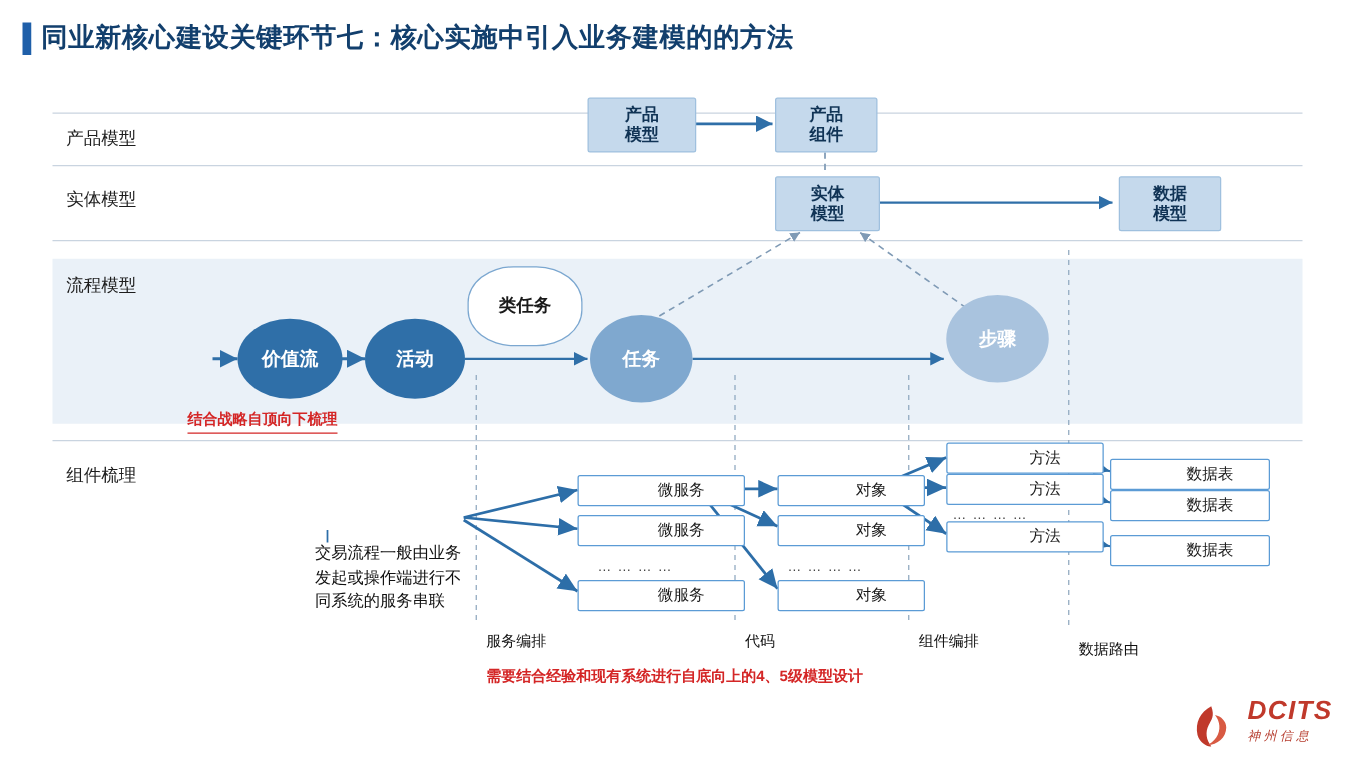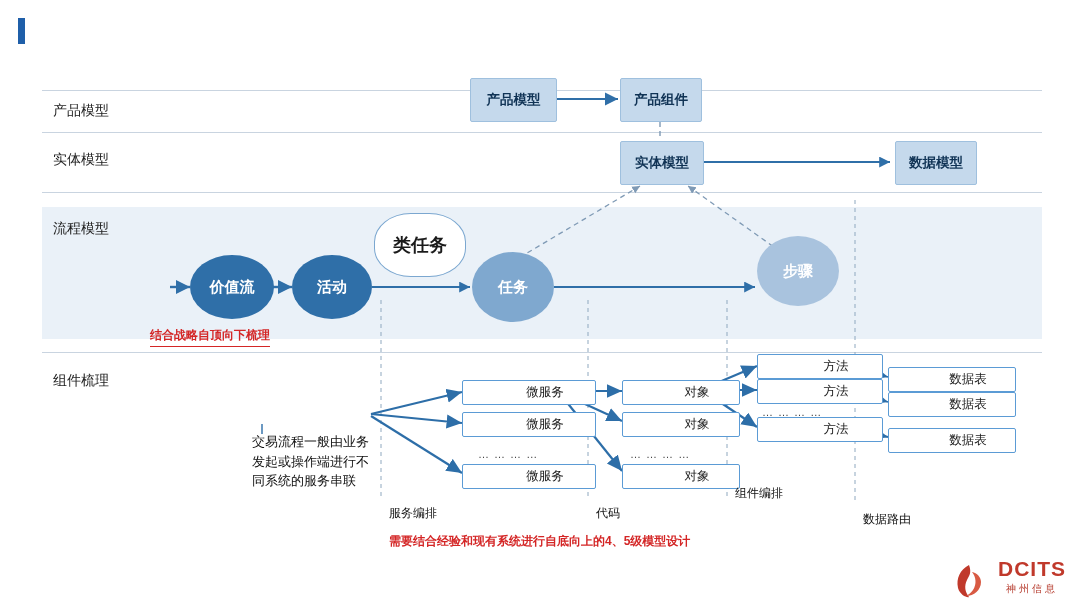--- a/index.html
+++ b/index.html
@@ -58,21 +58,21 @@
   }
   
   .boxblue {
     position: absolute;
     background: #c5d9ec;
     border: 1px solid #9fc0de;
     color: #103355;
     font-weight: bold;
     font-size: 13.5px;
     display: flex;
-    flex-direction: row;
+    flex-direction: column;
     align-items: center;
     justify-content: center;
     line-height: 1.15;
     border-radius: 2px;
     text-align: center;
   }
   .boxwhite {
     position: absolute;
     background: #ffffff;
     border: 1px solid #5b9bd5;
@@ -101,21 +101,21 @@
   .e-light{ background: #a9c3de; }
   .cloudbox {
     position: absolute;
     background: #ffffff;
     border: 1px solid #7ba7d0;
     border-radius: 40% 40% 40% 40% / 45% 45% 45% 45%;
     display: flex;
     align-items: center;
     justify-content: center;
     font-weight: bold;
-    font-size: 18px;
+    font-size: 14px;
     color: #1a1a1a;
   }
   .redtext {
     position: absolute;
     color: #d42626;
     font-size: 12px;
     font-weight: bold;
     white-space: nowrap;
   }
   .redtext.boxed {
@@ -144,22 +144,23 @@
   svg.overlay {
     position: absolute;
     left: 0; top: 0;
     width: 1080px; height: 608px;
     pointer-events: none;
   }
   .logo-text {
     position: absolute;
     right: 14px;
     bottom: 12px;
-    text-align: center;
+    text-align: left;
     color: #c0392b;
+    font-style: italic;
   }
   .logo-main {
     font-size: 21px;
     font-weight: bold;
     letter-spacing: 1px;
     line-height: 1;
   }
   .logo-sub {
     font-size: 10px;
     letter-spacing: 3px;
@@ -174,20 +175,21 @@
     height: 34px;
   }
 </style>
 </head>
 <body>
 
 <div id="root">
 
   <div class="title-bar">
     <div class="title-accent"></div>
+    <div class="title-text">同业新核心建设关键环节七：核心实施中引入业务建模的的方法</div>
   </div>
 
   <div class="hline" style="left:42px; top:90px; width:1000px;"></div>
   <div class="hline" style="left:42px; top:132px; width:1000px;"></div>
   <div class="hline" style="left:42px; top:192px; width:1000px;"></div>
   <div class="band" style="left:42px; top:207px; width:1000px; height:132px;"></div>
   <div class="band" style="left:42px; top:352px; width:1000px; height:0px;"></div>
   <div class="hline" style="left:42px; top:352px; width:1000px;"></div>
 
   <div class="row-label" style="left:53px; top:102px;">产品模型</div>
@@ -292,21 +294,21 @@
   <div class="boxwhite" style="left:757px; top:379px; width:92px; height:23px;">方法</div>
   <div class="dots" style="left:762px; top:406px;">… … … …</div>
   <div class="boxwhite" style="left:757px; top:417px; width:92px; height:23px;">方法</div>
 
   <div class="boxwhite" style="left:888px; top:367px; width:94px; height:23px;">数据表</div>
   <div class="boxwhite" style="left:888px; top:392px; width:94px; height:23px;">数据表</div>
   <div class="boxwhite" style="left:888px; top:428px; width:94px; height:23px;">数据表</div>
 
   <div class="smalllabel" style="left:389px; top:505px;">服务编排</div>
   <div class="smalllabel" style="left:596px; top:505px;">代码</div>
-  <div class="smalllabel" style="left:735px; top:485px;">组件编排</div>
+  <div class="smalllabel" style="left:735px; top:505px;">组件编排</div>
   <div class="smalllabel" style="left:863px; top:511px;">数据路由</div>
 
   <div class="redtext" style="left:389px; top:533px;">需要结合经验和现有系统进行自底向上的4、5级模型设计</div>
 
   <svg class="logo-mark" viewBox="0 0 30 34">
     <path d="M15 1 C6 6, 2 14, 4 24 C6 31, 13 34, 15 33 C11 28, 10 22, 13 16 C15 12, 18 9, 15 1 Z" fill="#c0392b"></path>
     <path d="M18 8 C22 13, 23 20, 19 26 C17 29, 14 31, 12 32 C20 32, 27 26, 27 18 C27 13, 23 9, 18 8 Z" fill="#d85a43"></path>
   </svg>
   <div class="logo-text">
     <div class="logo-main">DCITS</div>

